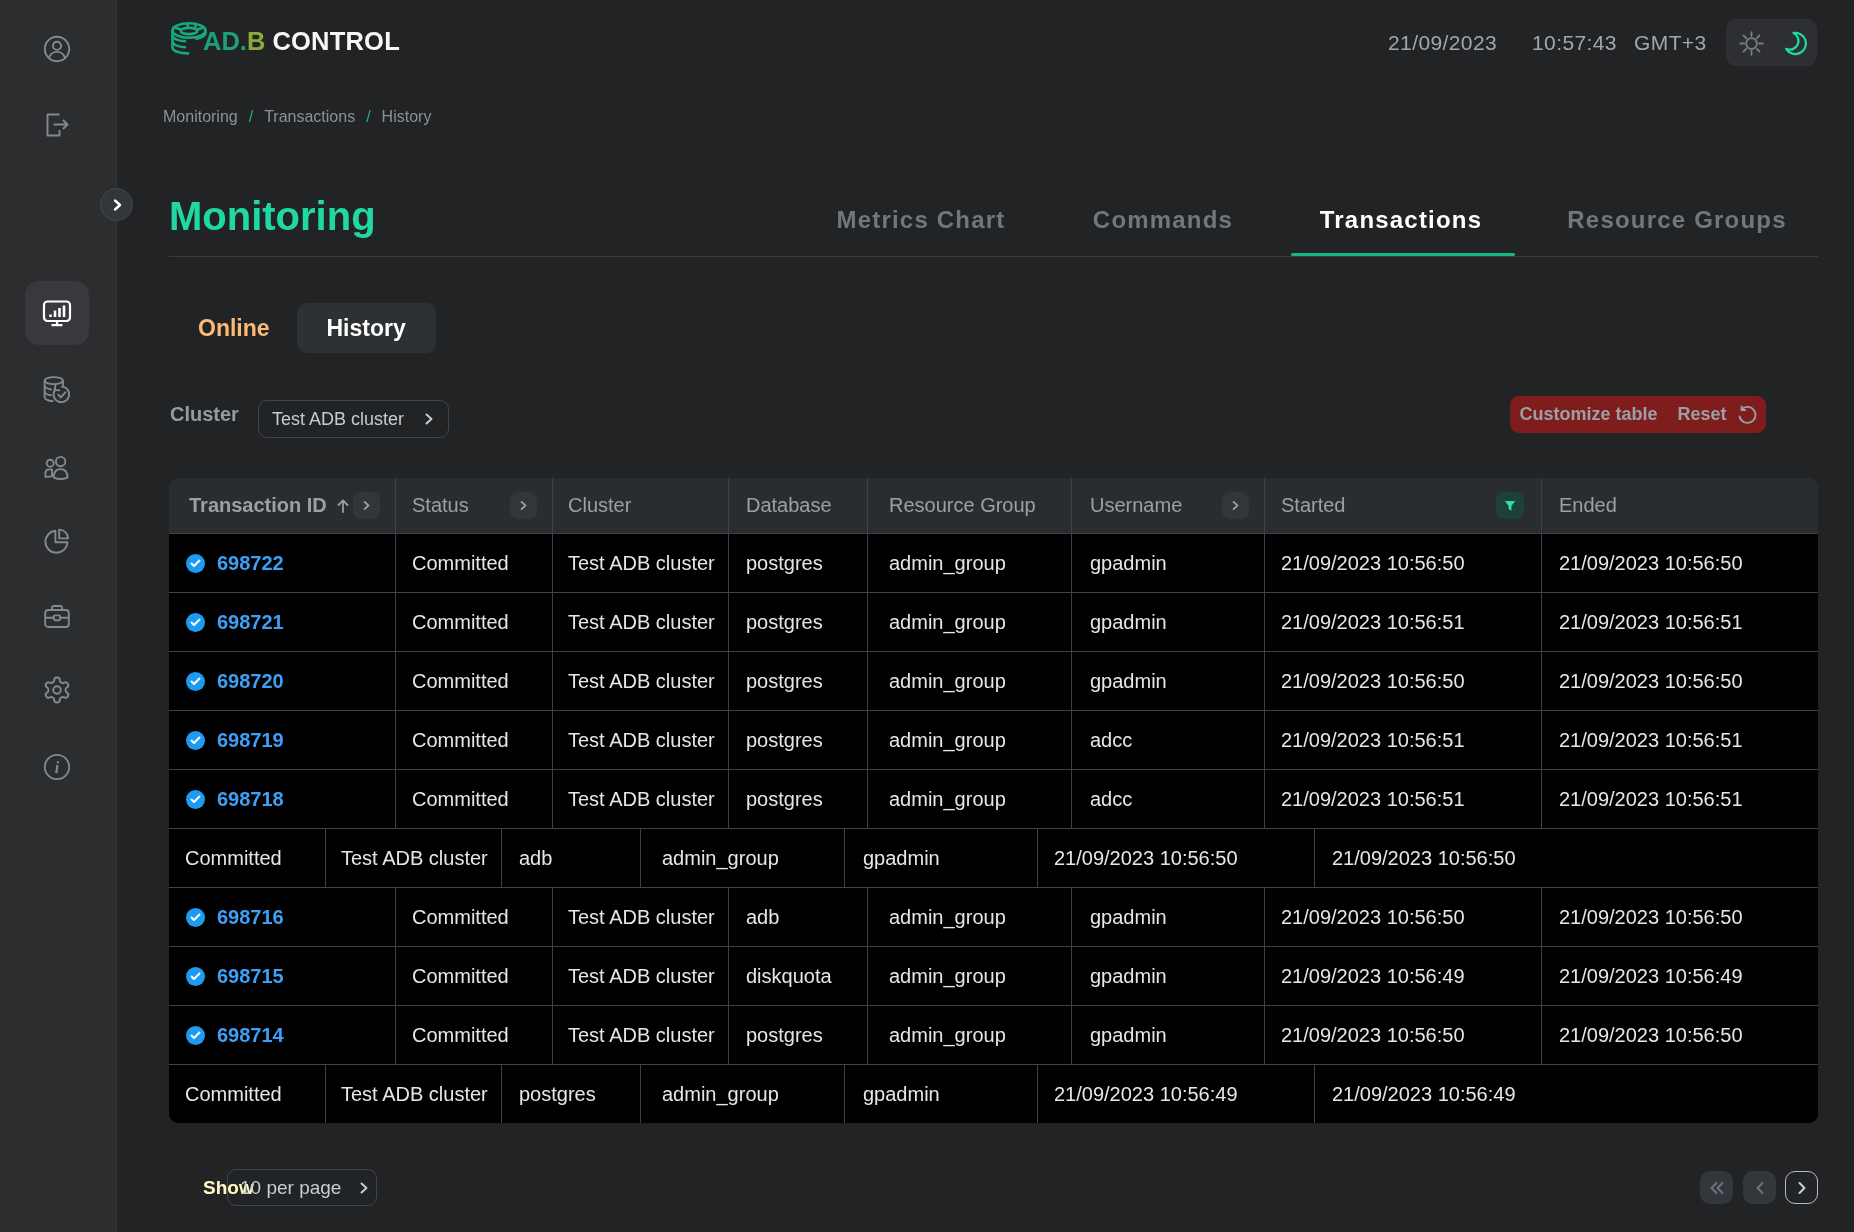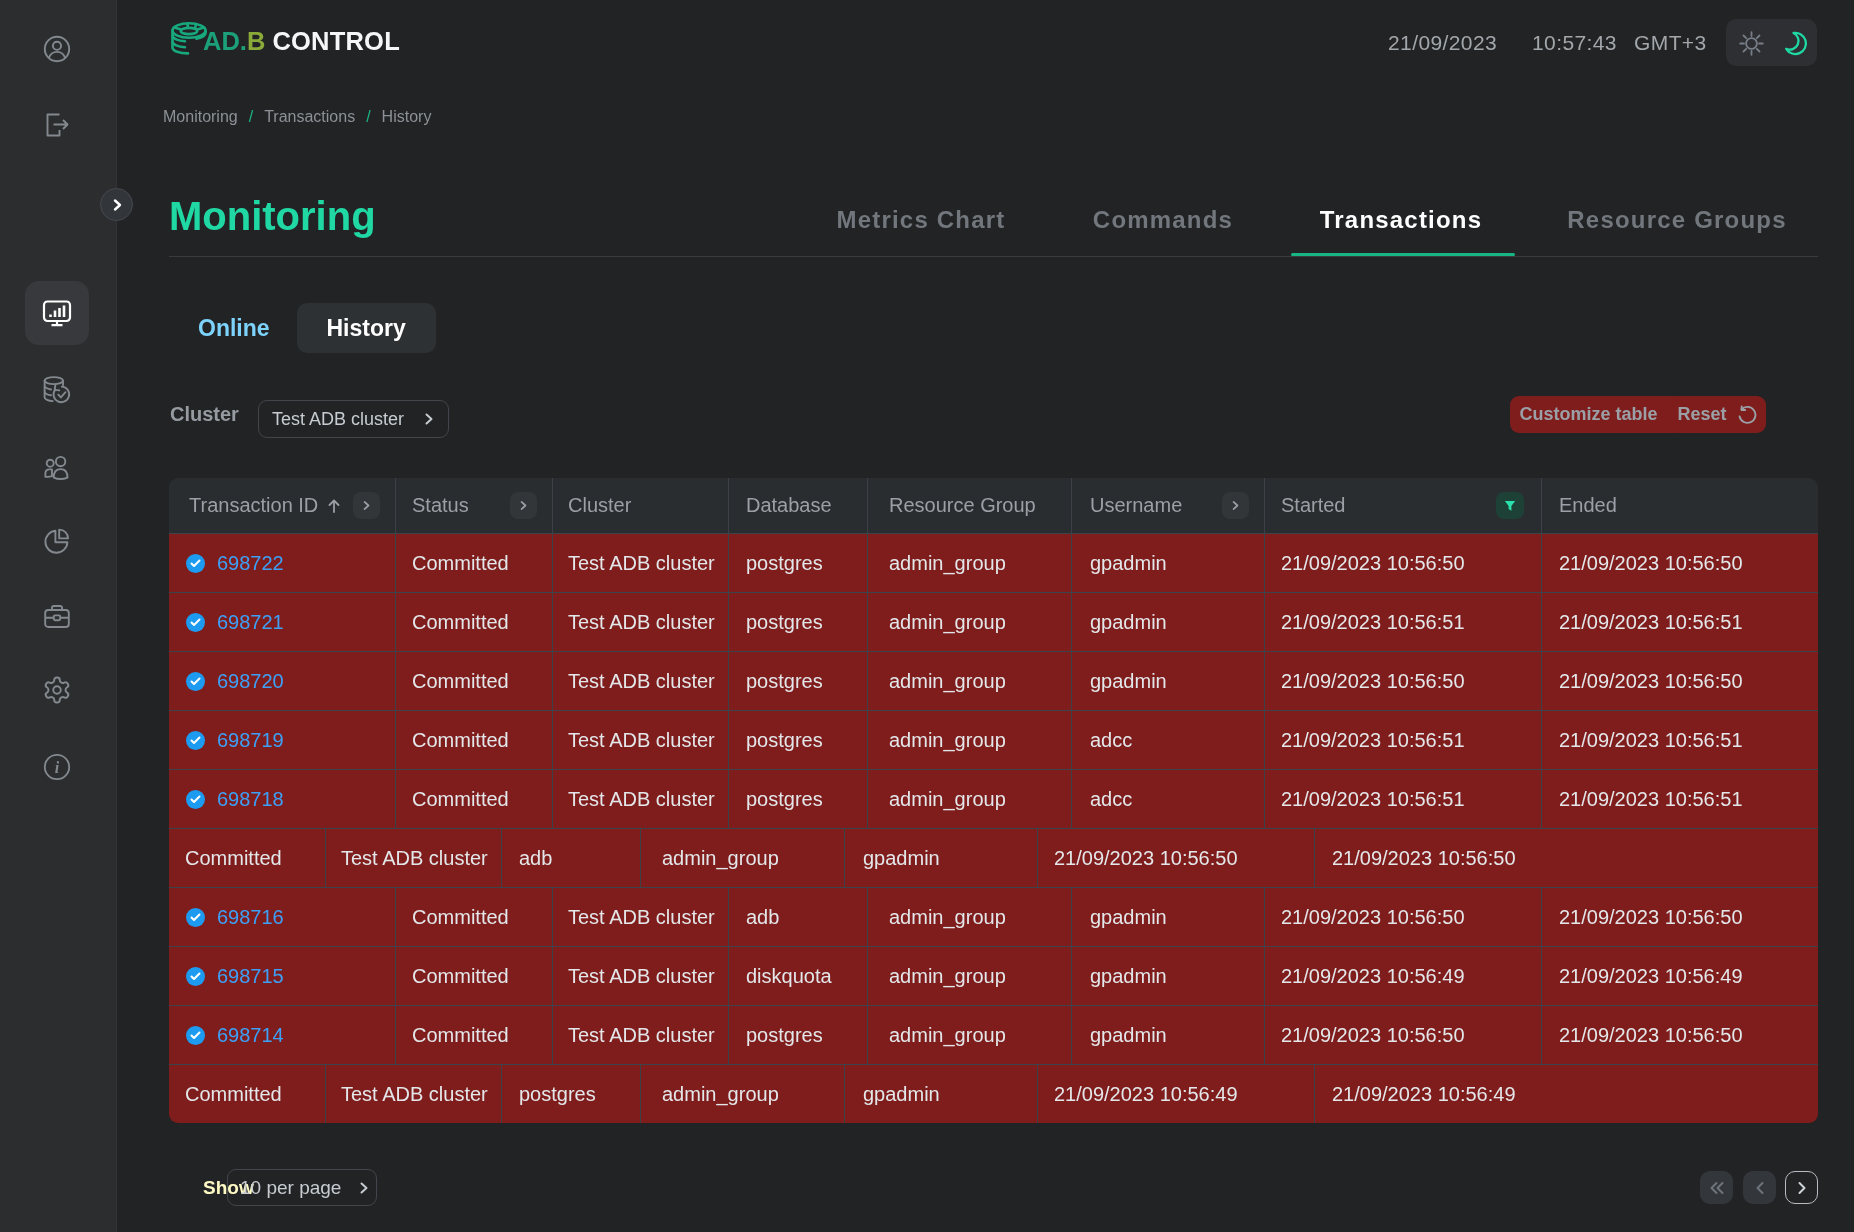--- a/index.html
+++ b/index.html
@@ -24,43 +24,43 @@
 
   .title { position:absolute; left:169px; top:194px; font-size:40px; font-weight:bold; color:#20d8a3; }
 
   .tab { position:absolute; top:206px; transform:translateX(-50%); font-size:24px; letter-spacing:1.2px; font-weight:bold; color:#71777d; white-space:nowrap; }
   .tab.active { color:#ffffff; }
   .tab-underline { position:absolute; left:1291px; top:253px; width:224px; height:3px; background:#17b583; border-radius:2px; }
   .tabline { position:absolute; left:169px; top:256px; width:1649px; height:1px; background:#393c3f; }
 
   
   .seg { position:absolute; left:198px; top:303px; display:flex; align-items:center; }
-  .seg .online { font-size:23px; font-weight:bold; color:#7dd3fc; }
+  .seg .online { font-size:23px; font-weight:bold; color:#fdba74; }
   .seg .pill { margin-left:27px; width:139px; height:50px; background:#2e3134; border-radius:10px;
     color:#fff; font-size:23px; font-weight:bold; display:flex; align-items:center; justify-content:center; }
 
   
   .cl-label { position:absolute; left:170px; top:403px; font-size:20px; font-weight:bold; color:#959ba1; }
   .cl-select { position:absolute; left:258px; top:400px; width:191px; height:38px; border:1px solid #41464c; border-radius:9px;
     display:flex; align-items:center; font-size:18px; color:#c6ccd1; padding-left:13px; }
   .btn { position:absolute; top:396px; height:37px; background:#7f1d1d; border-radius:9px; color:#9aa0a6;
     font-size:18px; font-weight:bold; display:flex; align-items:center; justify-content:center; }
   .btn-cust { left:1510px; width:187px; }
   .btn-reset { left:1668px; width:98px; }
 
   
   .table { position:absolute; left:169px; top:478px; width:1649px; }
   .thead { display:flex; height:55px; background:#2a2d30; border-radius:9px 9px 0 0; color:#9aa0a6; font-size:20px; }
   .thead .cell { display:flex; align-items:center; border-right:1px solid #3c4147; }
   .thead .cell:last-child { border-right:none; }
-  .row { display:flex; height:59px; background:#7f1d1d; border-top:1px solid #3c434a; color:#e4e7e9; font-size:20px; }
+  .row { display:flex; height:59px; background:#000000; border-top:1px solid #3c434a; color:#e4e7e9; font-size:20px; }
   .row .cell { display:flex; align-items:center; border-right:1px solid #3c4147; }
   .row .cell:last-child { border-right:none; }
   .row:last-child { border-radius:0 0 9px 9px; }
-  .c1 { width:227px; padding-left:17px; }
+  .c1 { width:227px; padding-left:17px;font-weight:bold; }
   .c2 { width:157px; padding-left:16px; }
   .c3 { width:176px; padding-left:15px; }
   .c4 { width:139px; padding-left:17px; }
   .c5 { width:204px; padding-left:21px; }
   .c6 { width:193px; padding-left:18px; }
   .c7 { width:277px; padding-left:16px; }
   .c8 { width:276px; padding-left:17px; }
   .link { color:#3da0f6; }
   .chk { width:19px; height:19px; border-radius:50%; background:#1d9bf1; margin-right:12px; flex:none;
          display:flex; align-items:center; justify-content:center; }

